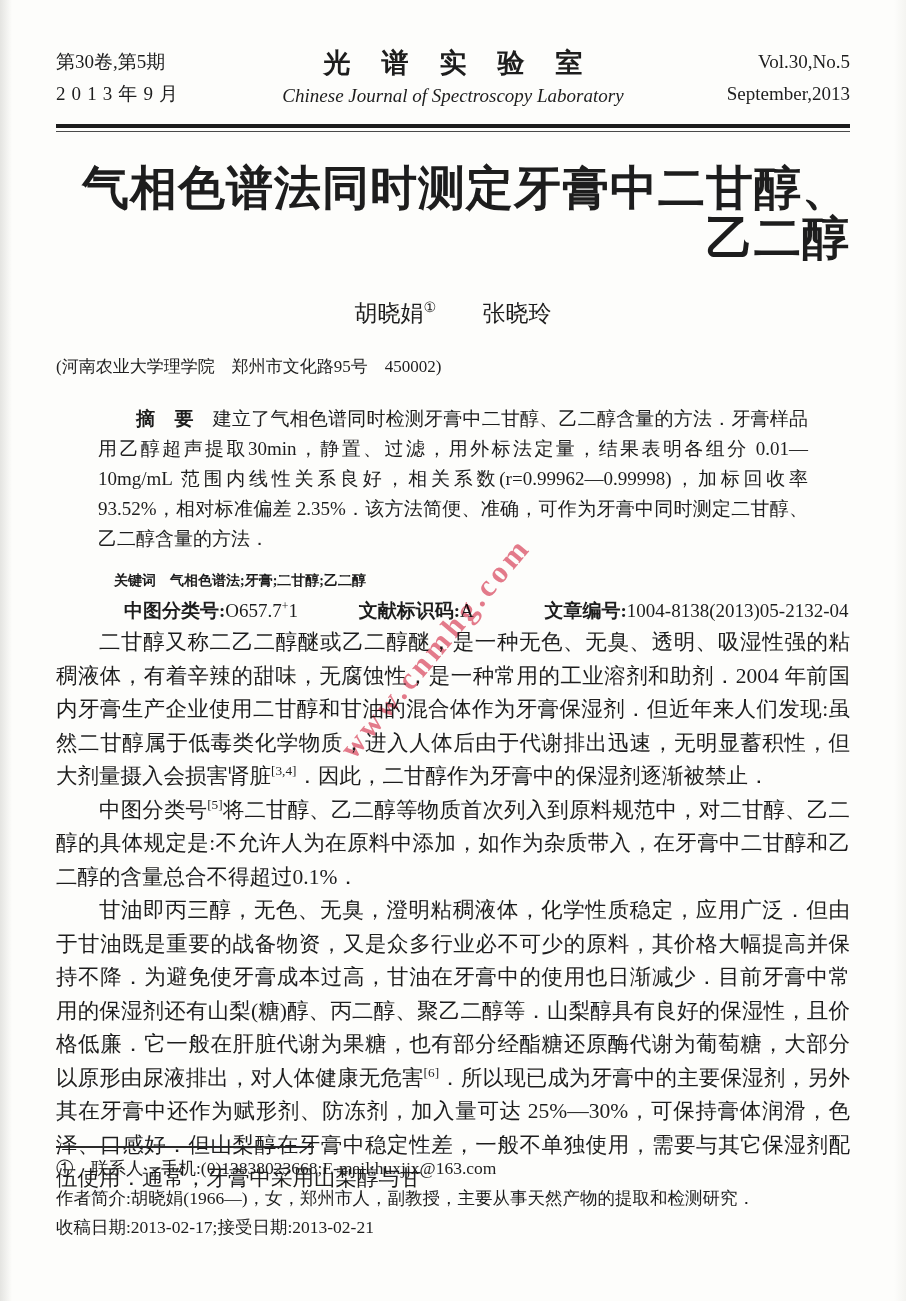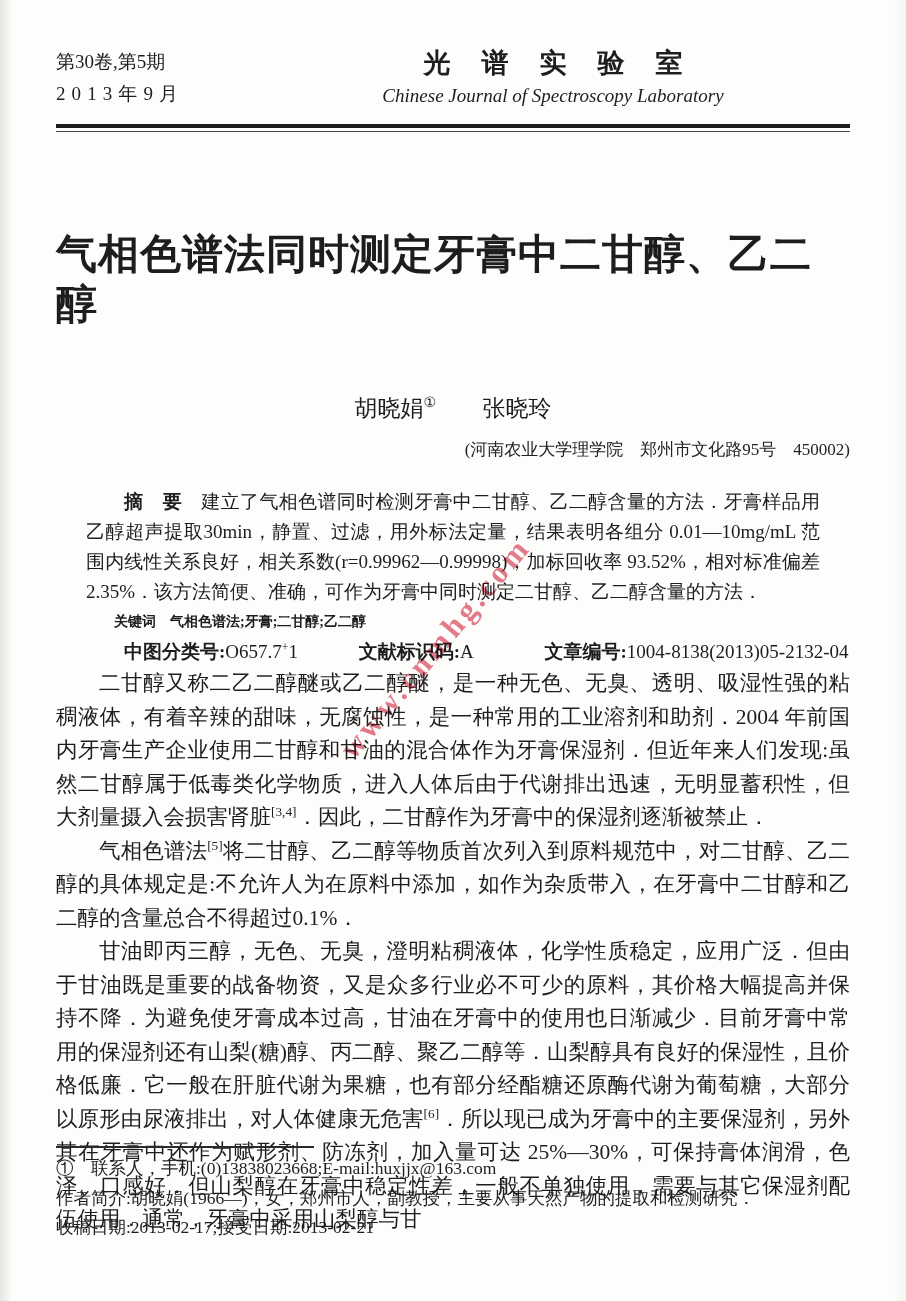--- a/index.html
+++ b/index.html
@@ -26,31 +26,31 @@
   .jh-center{ flex:1; text-align:center; }
   .jh-title-cn{ font-size:27px; font-weight:bold; letter-spacing:0.45em; margin-left:0.45em; line-height:34px; }
   .jh-title-en{ font-style:italic; font-size:19px; line-height:32px; }
   .rule-double{
     margin-top:12px; height:3px;
     border-top:4px solid #1c1c1c; border-bottom:1px solid #4a4a4a;
   }
 
   
   .art-title{
-    margin-top:97px; text-align:left;
-    font-size:41px; font-weight:bold; letter-spacing:1px; line-height:50px;
+    margin-top:31px; text-align:right;
+    font-size:47px; font-weight:bold; letter-spacing:1px; line-height:50px;
   }
-  .authors{ margin-top:64px; text-align:center; font-size:23px; }
+  .authors{ margin-top:35px; text-align:center; font-size:23px; }
   .authors .gap{ display:inline-block; width:2em; }
   sup,.sup{ font-size:0.62em; vertical-align:super; line-height:0; }
-  .affil{ margin-top:14px; text-align:right; font-size:17px; color:#222; }
+  .affil{ margin-top:26px; text-align:left; font-size:17px; color:#222; }
 
   
   .abstract{ margin:26px 30px 0 30px; font-size:19px; line-height:30px; }
-  .abstract p{ margin:0; text-align:justify; text-indent:2em; }
+  .abstract p{ margin:12px; text-align:justify; text-indent:2em; }
   b.lbl{ font-weight:bold; }
   .kw-line{ margin:0 30px; font-size:14px; line-height:30px; text-indent:2em; font-weight:bold; }
   .clc-line{ margin:0 30px; font-size:19px; line-height:30px; text-indent:2em; white-space:nowrap; }
   .clc-line .grp1{ margin-right:56px; }
   .clc-line .grp2{ margin-right:66px; }
 
   
   .sec-heading{ margin:24px 0 10px 0; font-size:24px; letter-spacing:2px; }
   .body-text p{
     margin:0; font-size:21.5px; line-height:33.5px;
@@ -79,20 +79,24 @@
 
     <div class="jheader">
       <div class="jh-left">
         <div>第30卷,第5期</div>
         <div class="spaced">2013年9月</div>
       </div>
       <div class="jh-center">
         <div class="jh-title-cn">光 谱 实 验 室</div>
         <div class="jh-title-en">Chinese Journal of Spectroscopy Laboratory</div>
       </div>
+      <div class="jh-right">
+        <div>Vol.30,No.5</div>
+        <div>September,2013</div>
+      </div>
     </div>
 
     <div class="rule-double"></div>
 
     <h1 class="art-title">气相色谱法同时测定牙膏中二甘醇、乙二醇</h1>
 
     <div class="authors"><span>胡晓娟</span><sup>①</sup><span class="gap"></span><span>张晓玲</span></div>
 
     <div class="affil">(河南农业大学理学院　郑州市文化路95号　450002)</div>
 
@@ -104,21 +108,21 @@
 
     <div class="clc-line">
       <span class="grp1"><b class="lbl">中图分类号:</b><span>O657.7</span><sup>+</sup><span>1</span></span>
       <span class="grp2"><b class="lbl">文献标识码:</b><span>A</span></span>
       <span><b class="lbl">文章编号:</b><span>1004-8138(2013)05-2132-04</span></span>
     </div>
 
 
     <div class="body-text">
       <p><span>二甘醇又称二乙二醇醚或乙二醇醚，是一种无色、无臭、透明、吸湿性强的粘稠液体，有着辛辣的甜味，无腐蚀性，是一种常用的工业溶剂和助剂．2004 年前国内牙膏生产企业使用二甘醇和甘油的混合体作为牙膏保湿剂．但近年来人们发现:虽然二甘醇属于低毒类化学物质，进入人体后由于代谢排出迅速，无明显蓄积性，但大剂量摄入会损害肾脏</span><span class="sup">[3,4]</span><span>．因此，二甘醇作为牙膏中的保湿剂逐渐被禁止．</span></p>
-      <p><span>气相色谱法</span><span class="sup">[5]</span><span>将二甘醇、乙二醇等物质首次列入到原料规范中，对二甘醇、乙二醇的具体规定是:不允许人为在原料中添加，如作为杂质带入，在牙膏中二甘醇和乙二醇的含量总合不得超过0.1%．</span></p>
+      <p><span>中图分类号</span><span class="sup">[5]</span><span>将二甘醇、乙二醇等物质首次列入到原料规范中，对二甘醇、乙二醇的具体规定是:不允许人为在原料中添加，如作为杂质带入，在牙膏中二甘醇和乙二醇的含量总合不得超过0.1%．</span></p>
       <p><span>甘油即丙三醇，无色、无臭，澄明粘稠液体，化学性质稳定，应用广泛．但由于甘油既是重要的战备物资，又是众多行业必不可少的原料，其价格大幅提高并保持不降．为避免使牙膏成本过高，甘油在牙膏中的使用也日渐减少．目前牙膏中常用的保湿剂还有山梨(糖)醇、丙二醇、聚乙二醇等．山梨醇具有良好的保湿性，且价格低廉．它一般在肝脏代谢为果糖，也有部分经酯糖还原酶代谢为葡萄糖，大部分以原形由尿液排出，对人体健康无危害</span><span class="sup">[6]</span><span>．所以现已成为牙膏中的主要保湿剂，另外其在牙膏中还作为赋形剂、防冻剂，加入量可达 25%—30%，可保持膏体润滑，色泽、口感好．但山梨醇在牙膏中稳定性差，一般不单独使用，需要与其它保湿剂配伍使用．通常，牙膏中采用山梨醇与甘</span></p>
     </div>
 
   </div>
 
   <div class="footnotes">
     <div class="fn-rule"></div>
     <div>①　联系人，手机:(0)13838023668;E-mail:huxjjx@163.com</div>
     <div>作者简介:胡晓娟(1966—)，女，郑州市人，副教授，主要从事天然产物的提取和检测研究．</div>
     <div>收稿日期:2013-02-17;接受日期:2013-02-21</div>

